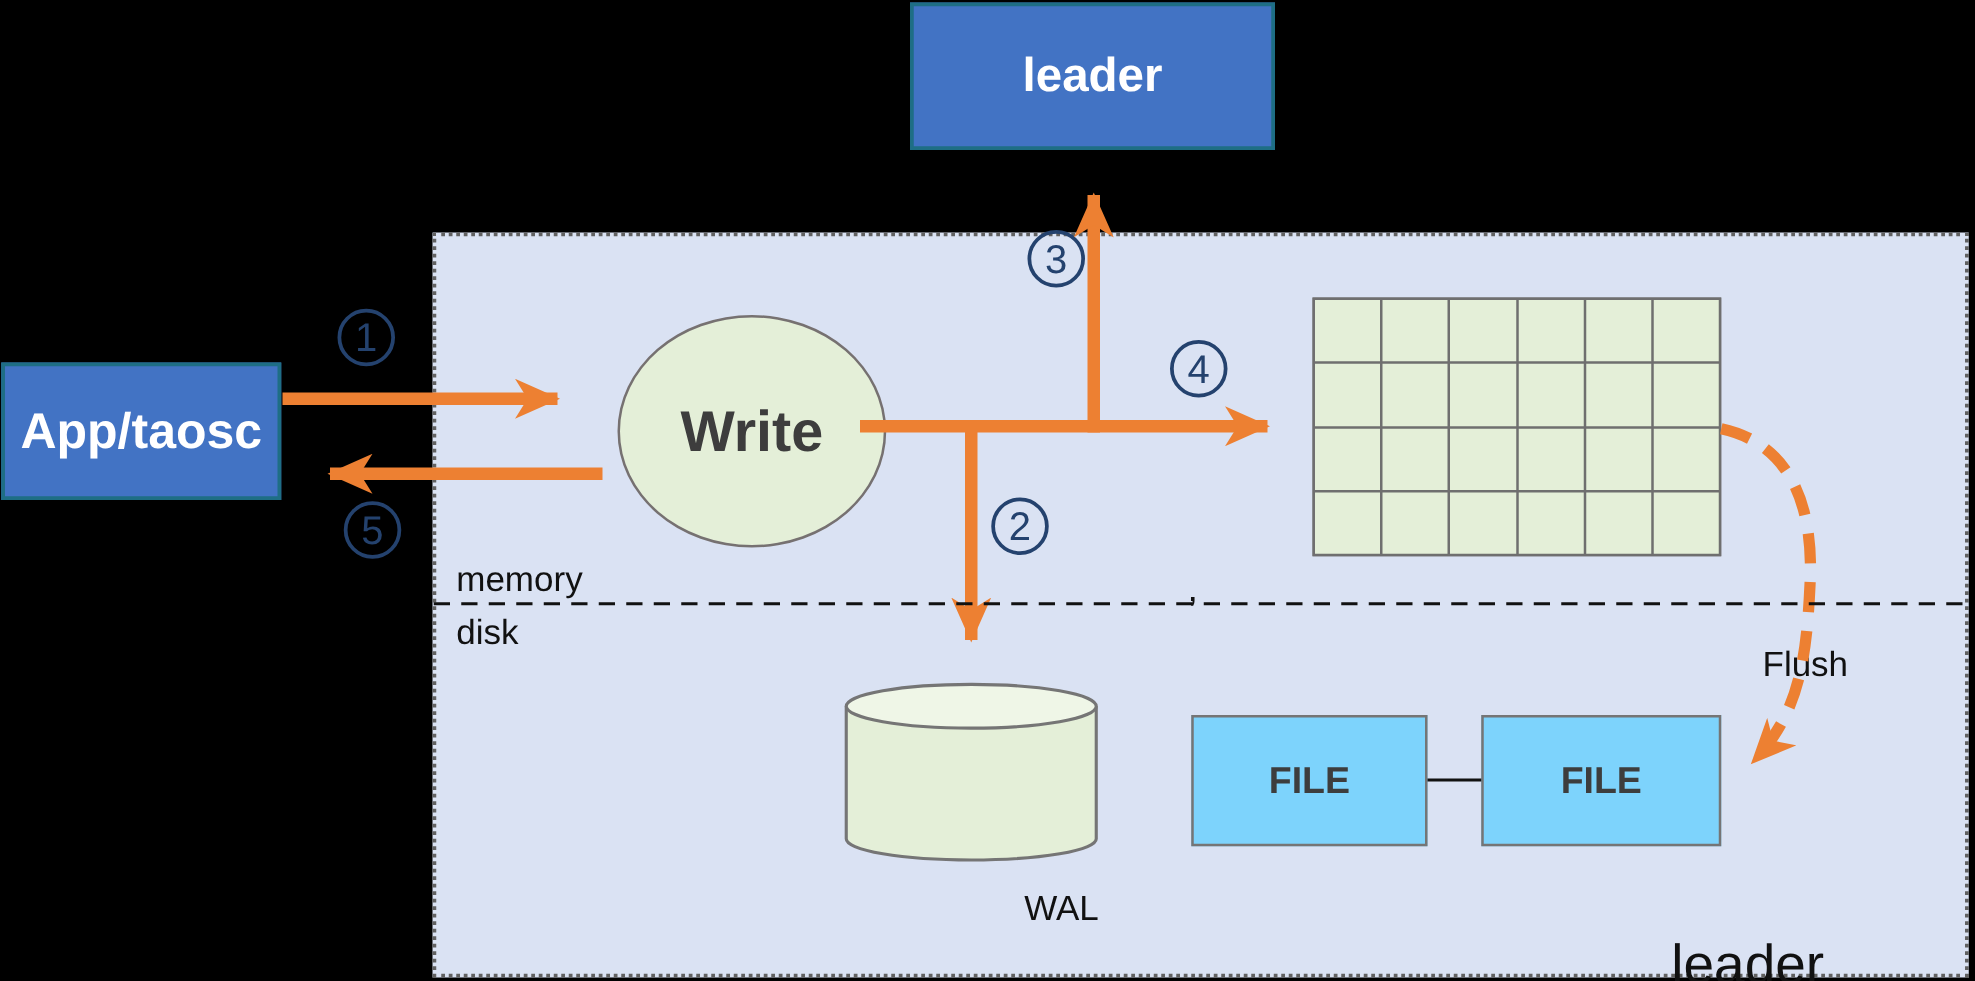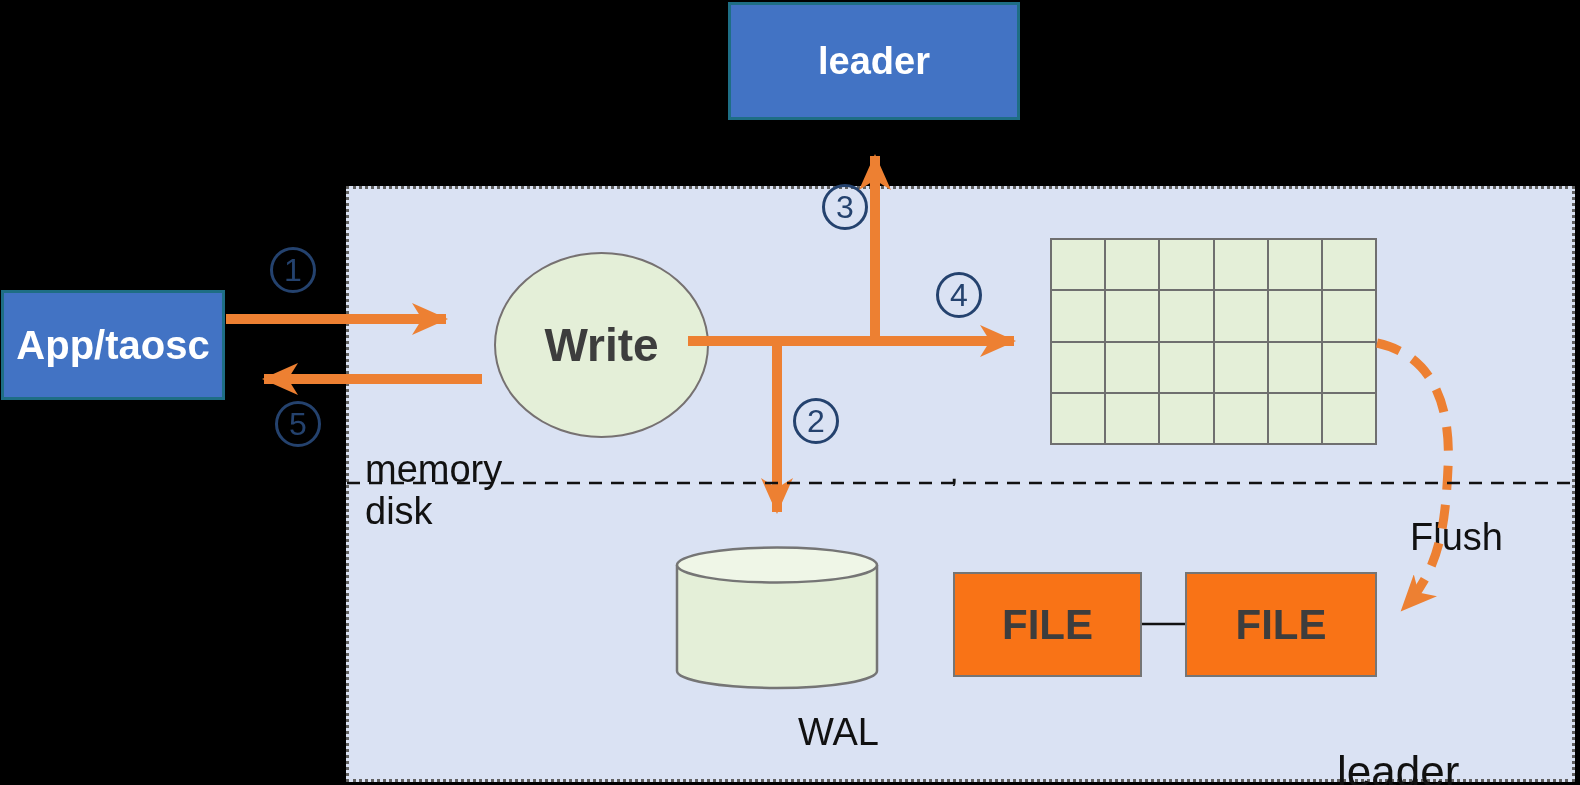--- a/index.html
+++ b/index.html
@@ -29,30 +29,30 @@
   }
   
   .mem-table{
     position:absolute;left:1050px;top:238px;width:327px;height:207px;
     background:#6f6f6f;border:2.5px solid #6f6f6f;display:grid;gap:2px;
     box-sizing:border-box;
   }
   .mem-table .cell{background:#e4efd8;}
   
   .file-box{
-    position:absolute;width:189px;height:105px;background:#f97316;
+    position:absolute;width:189px;height:105px;background:#7dd3fc;
     border:2.5px solid #757575;display:flex;align-items:center;justify-content:center;
-    font-size:42px;font-weight:bold;color:#3d3d3d;box-sizing:border-box;
+    font-size:30px;font-weight:bold;color:#3d3d3d;box-sizing:border-box;
   }
   .file-1{left:953px;top:572px;}
   .file-2{left:1185px;top:572px;width:192px;}
   
   .wal-cylinder{position:absolute;left:675px;top:545px;}
   
-  .plain-label{position:absolute;color:#111;font-size:38px;}
+  .plain-label{position:absolute;color:#111;font-size:28px;}
   .memory-label{left:365px;top:448px;}
   .disk-label{left:365px;top:490px;}
   .wal-label{left:675px;top:711px;width:204px;text-align:right;}
   .flush-label{left:1410px;top:516px;}
   .leader-label{left:1337px;top:712px;font-size:44px;margin-top:35px;}
   .stray-mark{left:950px;top:455px;font-size:30px;}
   
   .step-badge{
     position:absolute;width:40px;height:40px;border:3px solid #24426e;
     border-radius:50%;color:#24426e;font-size:32px;line-height:40px;

